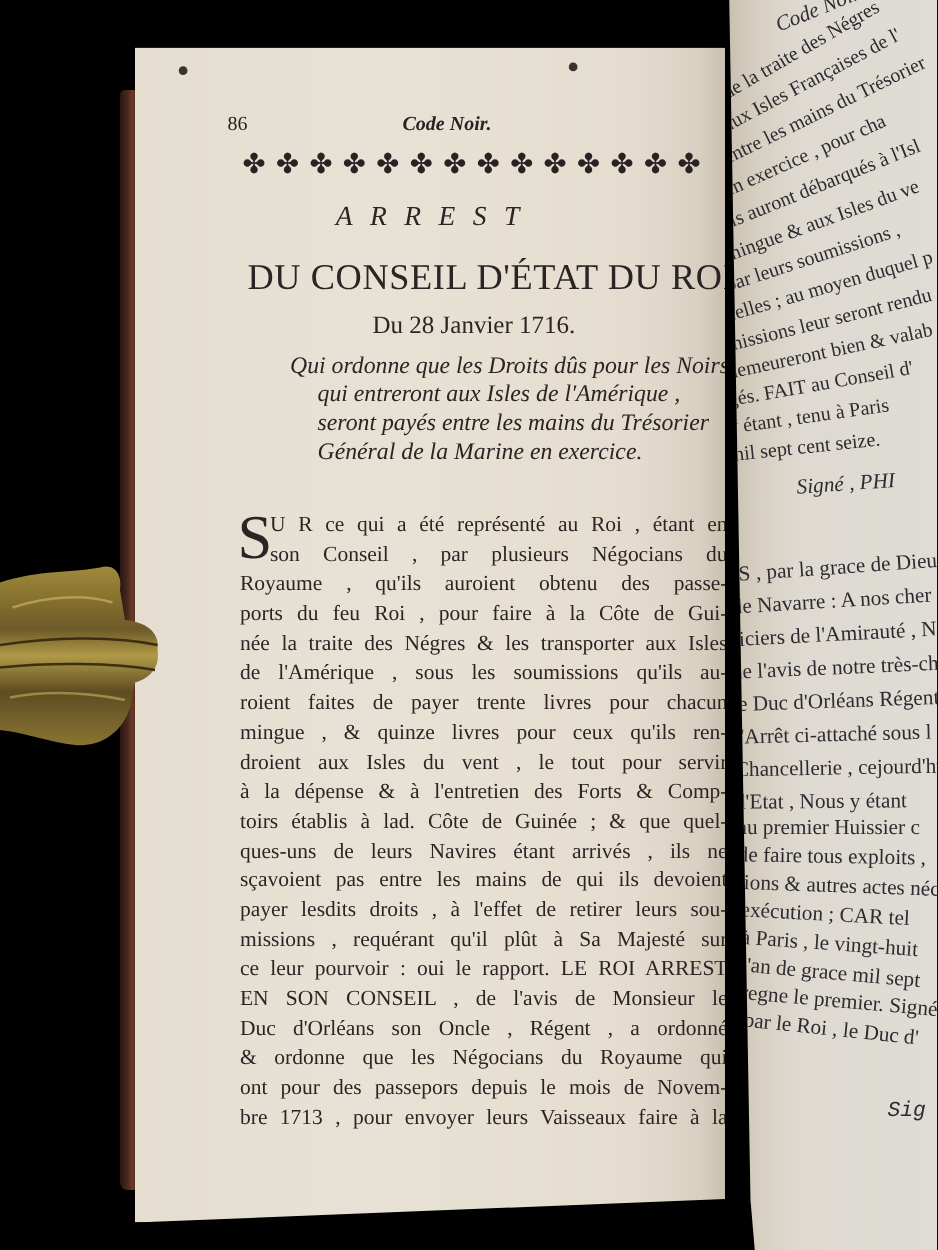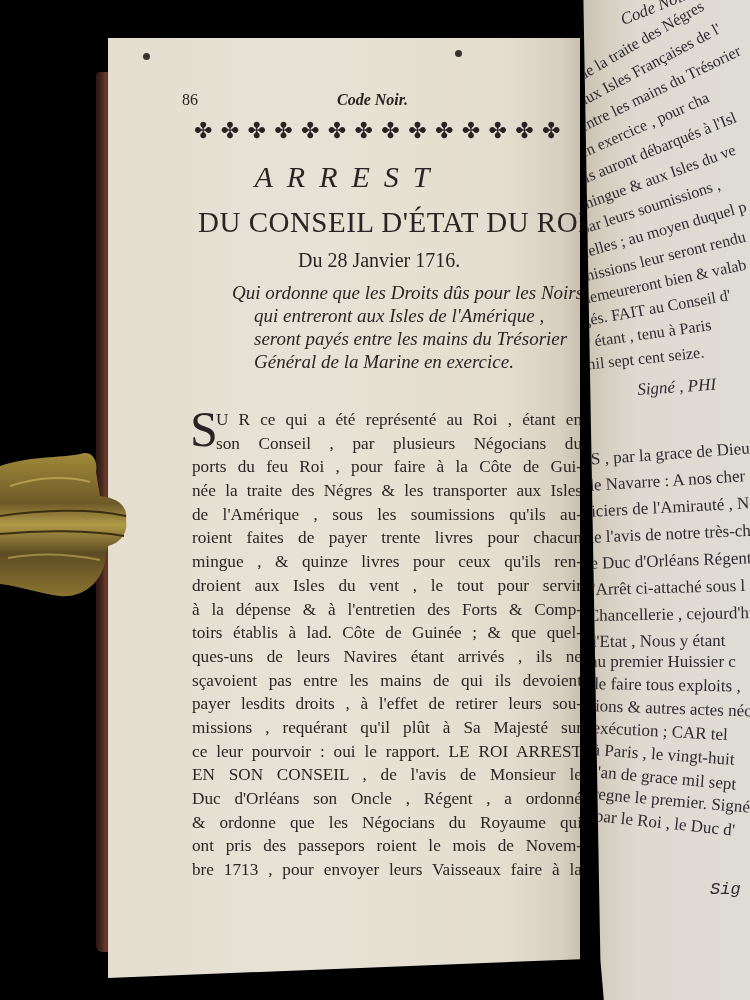--- a/index.html
+++ b/index.html
@@ -12,29 +12,29 @@
     border-radius:4px 0 0 6px; }
 
   
   .left-page { position:absolute; left:108px; top:38px; width:472px; height:940px;
     background:linear-gradient(90deg,#e4ddd0 0%,#e8e2d6 40%,#e4ddcf 85%,#d7cfc0 96%,#c9c0b0 100%);
     clip-path:polygon(0 0,100% 0,100% 98%,0 100%); }
   .hole { position:absolute; width:7px; height:7px; border-radius:50%; background:#3a3330; }
 
   .running-head { position:absolute; top:53px; left:74px; width:310px; font-size:16px; color:#2a2222; }
   .page-num { position:absolute; left:0; top:0; }
-  .header-title { position:absolute; left:155px; top:0; font-style:italic; font-weight:bold; }
+  .header-title { position:absolute; left:140px; top:0; font-style:italic; font-weight:bold; }
 
   .ornament { position:absolute; top:82px; left:86px; width:370px; height:26px;
     display:flex; justify-content:space-between; align-items:center; }
   .orn { width:22px; height:22px; position:relative; }
   .orn::before { content:"✤"; position:absolute; left:0; top:-4px; font-size:22px; color:#2a2222; }
 
   .title-arrest { position:absolute; top:122px; left:0; width:100%; text-align:center;
-    font-size:30px; font-style:italic; letter-spacing:14px; color:#2c2424; padding-left:10px; box-sizing:border-box; }
+    font-size:22px; font-style:italic; letter-spacing:14px; color:#2c2424; padding-left:10px; box-sizing:border-box; }
   .title-conseil { position:absolute; top:168px; left:90px; font-size:29px; color:#2c2424; letter-spacing:0.5px; white-space:nowrap; }
   .title-date { position:absolute; top:211px; left:190px; font-size:20px; color:#2c2424; }
 
   .summary { position:absolute; top:243px; left:76px; width:390px; font-style:italic; font-size:19px;
     line-height:23px; color:#2c2424; }
   .summary .line { white-space:nowrap;margin-left:48px; }
   .summary .ind { padding-left:22px; }
 
   .body { position:absolute; top:370px; left:84px; width:390px; font-size:17.2px; line-height:23.7px; color:#2c2424; }
   .body .line { white-space:nowrap; text-align:justify; text-align-last:justify; height:23.7px; }
@@ -91,37 +91,38 @@
     <div class="line">Qui ordonne que les Droits dûs pour les Noirs</div>
     <div class="line ind">qui entreront aux Isles de l'Amérique ,</div>
     <div class="line ind">seront payés entre les mains du Trésorier</div>
     <div class="line ind">Général de la Marine en exercice.</div>
   </div>
 
   <div class="body">
     <span class="dropcap">S</span>
     <div class="line ind">U R  ce qui a été représenté au Roi , étant en</div>
     <div class="line ind">son Conseil , par plusieurs Négocians du</div>
+    <div class="line">Royaume , qu'ils auroient obtenu des passe-</div>
     <div class="line">ports du feu Roi , pour faire à la Côte de Gui-</div>
     <div class="line">née la traite des Négres &amp; les transporter aux Isles</div>
     <div class="line">de l'Amérique , sous les soumissions qu'ils au-</div>
     <div class="line">roient faites de payer trente livres pour chacun</div>
     <div class="line">mingue , &amp; quinze livres pour ceux qu'ils ren-</div>
     <div class="line">droient aux Isles du vent , le tout pour servir</div>
     <div class="line">à la dépense &amp; à l'entretien des Forts &amp; Comp-</div>
     <div class="line">toirs établis à lad. Côte de Guinée ; &amp; que quel-</div>
     <div class="line">ques-uns de leurs Navires étant arrivés , ils ne</div>
     <div class="line">sçavoient pas entre les mains de qui ils devoient</div>
     <div class="line">payer lesdits droits , à l'effet de retirer leurs sou-</div>
     <div class="line">missions , requérant qu'il plût à Sa Majesté sur</div>
     <div class="line">ce leur pourvoir : oui le rapport. LE ROI ARREST</div>
     <div class="line">EN SON CONSEIL , de l'avis de Monsieur le</div>
     <div class="line">Duc d'Orléans son Oncle , Régent , a ordonné</div>
     <div class="line">&amp; ordonne que les Négocians du Royaume qui</div>
-    <div class="line">ont pris des passepors roient le mois de Novem-</div>
+    <div class="line">ont pour des passepors depuis le mois de Novem-</div>
     <div class="line">bre 1713 , pour envoyer leurs Vaisseaux faire à la</div>
   </div>
 </div>
 
 <div class="right-page">
   <div class="right-text">
     <span class="rt" style="left:45px;top:10px;transform:rotate(-22deg);font-style:italic;">Code Noir</span>
     <span class="rt" style="left:4px;top:66px;transform:rotate(-30deg);font-size:16px;">de la traite des Négres</span>
     <span class="rt" style="left:4px;top:92px;transform:rotate(-28deg);font-size:16px;">aux Isles Françaises de l'</span>
     <span class="rt" style="left:4px;top:118px;transform:rotate(-26deg);font-size:16px;">entre les mains du Trésorier</span>

